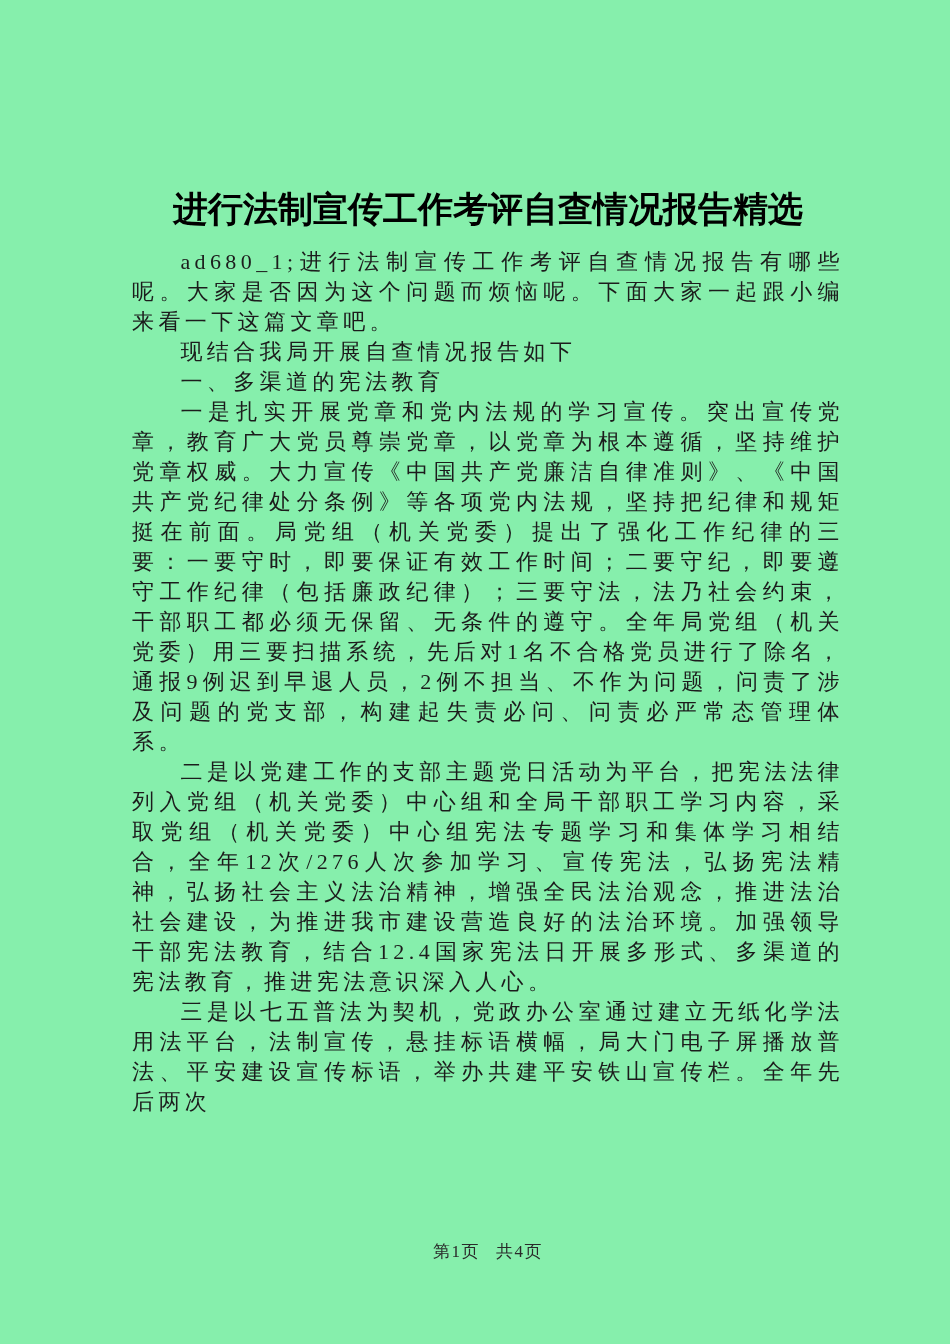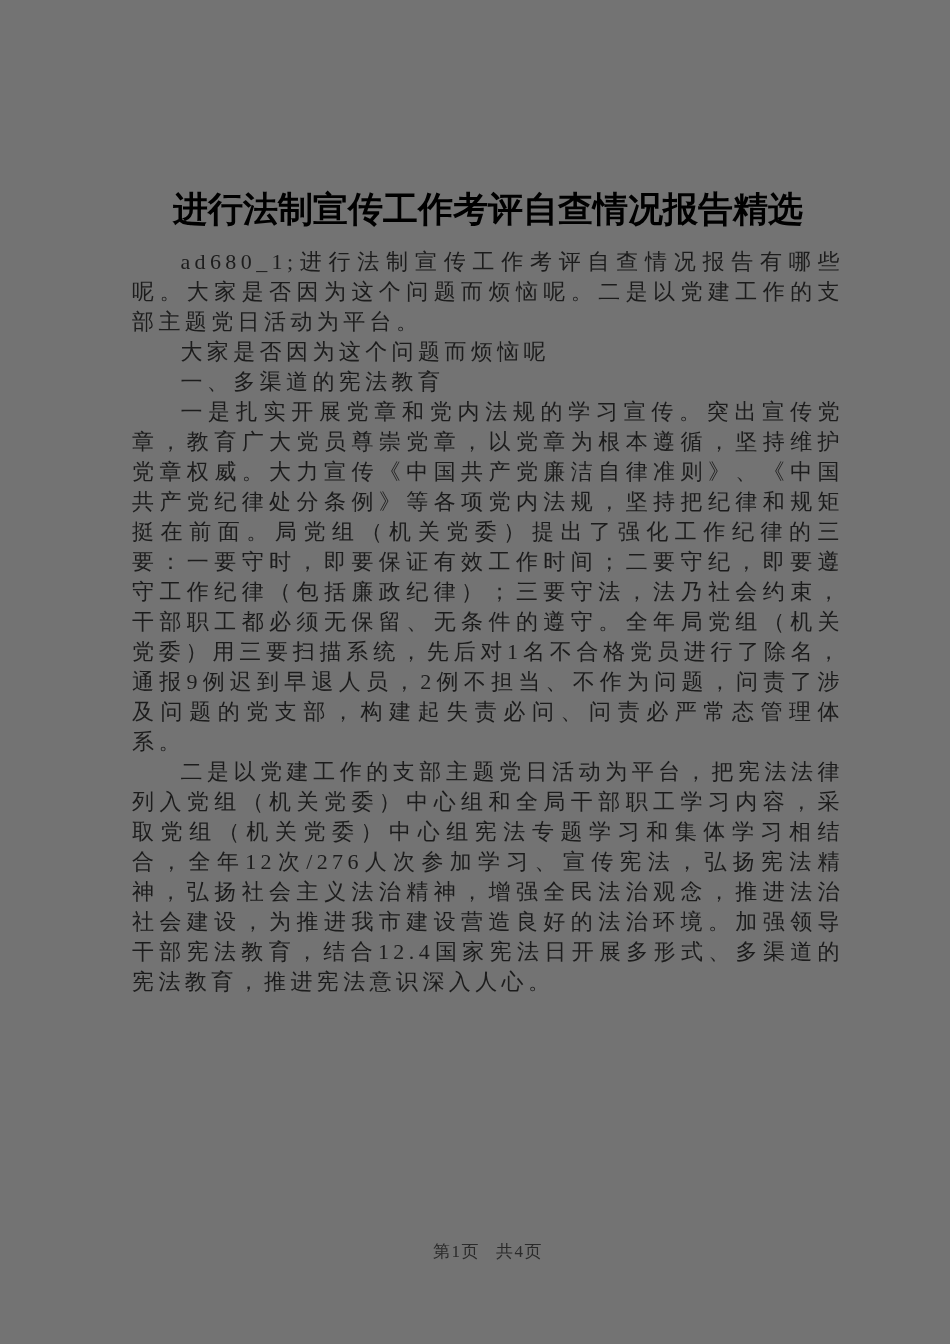--- a/index.html
+++ b/index.html
@@ -4,21 +4,21 @@
 <style>
   html, body {
     margin: 0;
     padding: 0;
     background: #ffffff;
   }
   .page {
     position: relative;
     width: 950px;
     height: 1344px;
-    background: #737373;
+    background: #86efac;
     overflow: hidden;
     font-family: "Liberation Serif", "DejaVu Serif", serif;
     color: #1c1c1c;
   }
   .doc {
     position: absolute;
     left: 132px;
     top: 186px;
     width: 712px;
   }
@@ -57,24 +57,25 @@
     margin-left: 16px;
   }
 </style>
 </head>
 <body>
 
 <div class="page">
   <div class="doc">
     <h1 class="doc-title">进行法制宣传工作考评自查情况报告精选</h1>
     <div class="doc-body">
-        <p class="para">ad680_1;进行法制宣传工作考评自查情况报告有哪些呢。大家是否因为这个问题而烦恼呢。二是以党建工作的支部主题党日活动为平台。</p>
-        <p class="para">大家是否因为这个问题而烦恼呢</p>
+        <p class="para">ad680_1;进行法制宣传工作考评自查情况报告有哪些呢。大家是否因为这个问题而烦恼呢。下面大家一起跟小编来看一下这篇文章吧。</p>
+        <p class="para">现结合我局开展自查情况报告如下</p>
         <p class="para">一、多渠道的宪法教育</p>
         <p class="para">一是扎实开展党章和党内法规的学习宣传。突出宣传党章，教育广大党员尊崇党章，以党章为根本遵循，坚持维护党章权威。大力宣传《中国共产党廉洁自律准则》、《中国共产党纪律处分条例》等各项党内法规，坚持把纪律和规矩挺在前面。局党组（机关党委）提出了强化工作纪律的三要：一要守时，即要保证有效工作时间；二要守纪，即要遵守工作纪律（包括廉政纪律）；三要守法，法乃社会约束，干部职工都必须无保留、无条件的遵守。全年局党组（机关党委）用三要扫描系统，先后对1名不合格党员进行了除名，通报9例迟到早退人员，2例不担当、不作为问题，问责了涉及问题的党支部，构建起失责必问、问责必严常态管理体系。</p>
         <p class="para">二是以党建工作的支部主题党日活动为平台，把宪法法律列入党组（机关党委）中心组和全局干部职工学习内容，采取党组（机关党委）中心组宪法专题学习和集体学习相结合，全年12次/276人次参加学习、宣传宪法，弘扬宪法精神，弘扬社会主义法治精神，增强全民法治观念，推进法治社会建设，为推进我市建设营造良好的法治环境。加强领导干部宪法教育，结合12.4国家宪法日开展多形式、多渠道的宪法教育，推进宪法意识深入人心。</p>
+        <p class="para">三是以七五普法为契机，党政办公室通过建立无纸化学法用法平台，法制宣传，悬挂标语横幅，局大门电子屏播放普法、平安建设宣传标语，举办共建平安铁山宣传栏。全年先后两次</p>
       </div>
   </div>
 
   <div class="page-footer">
     <span class="footer-page">第1页</span><span class="footer-total">共4页</span>
   </div>
 </div>
 
 </body></html>

